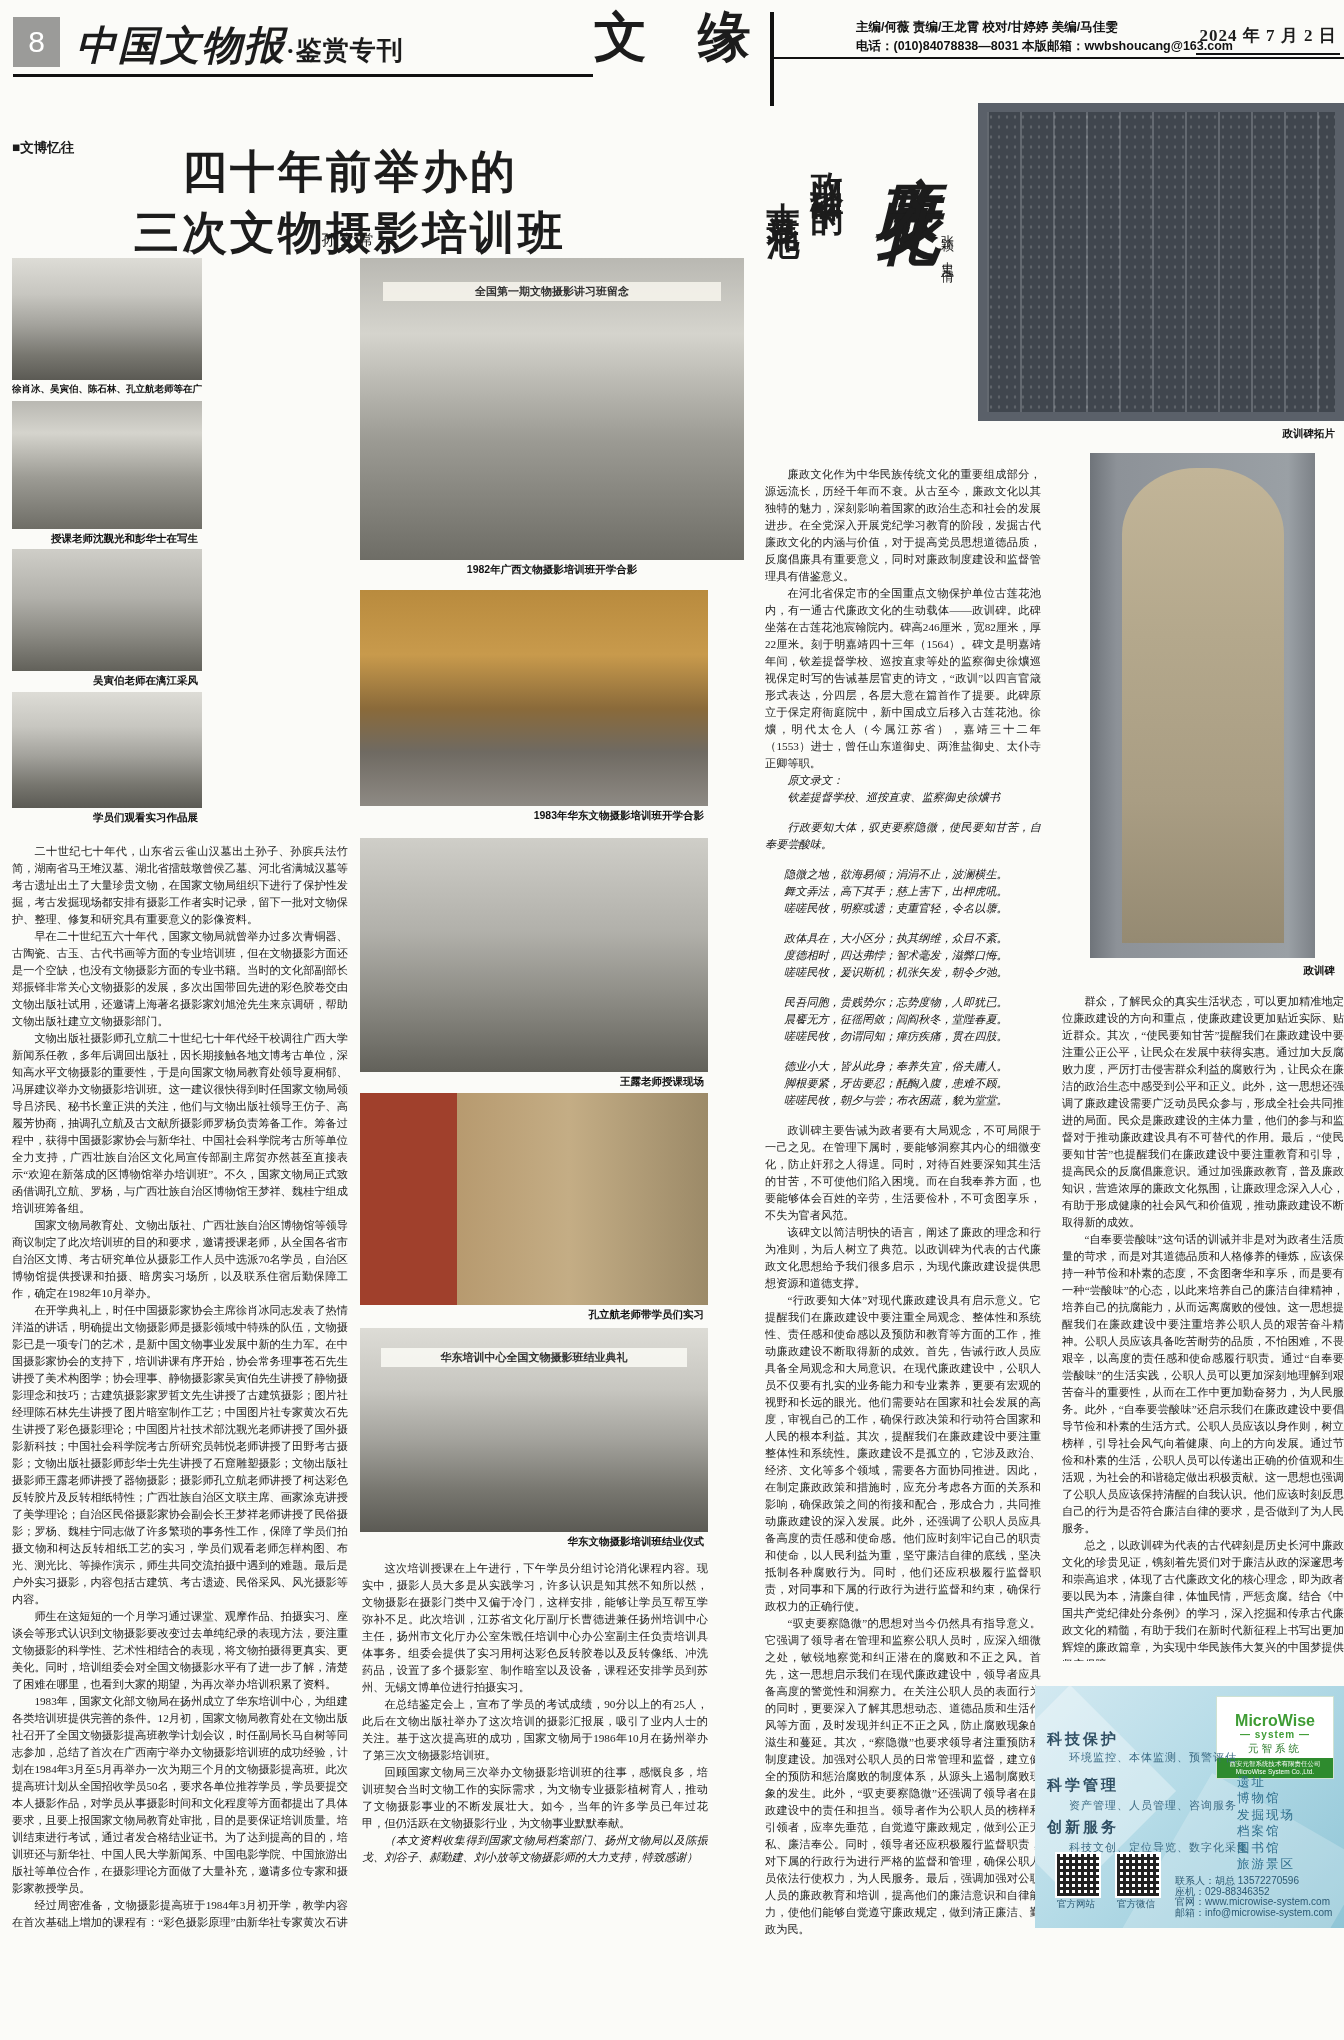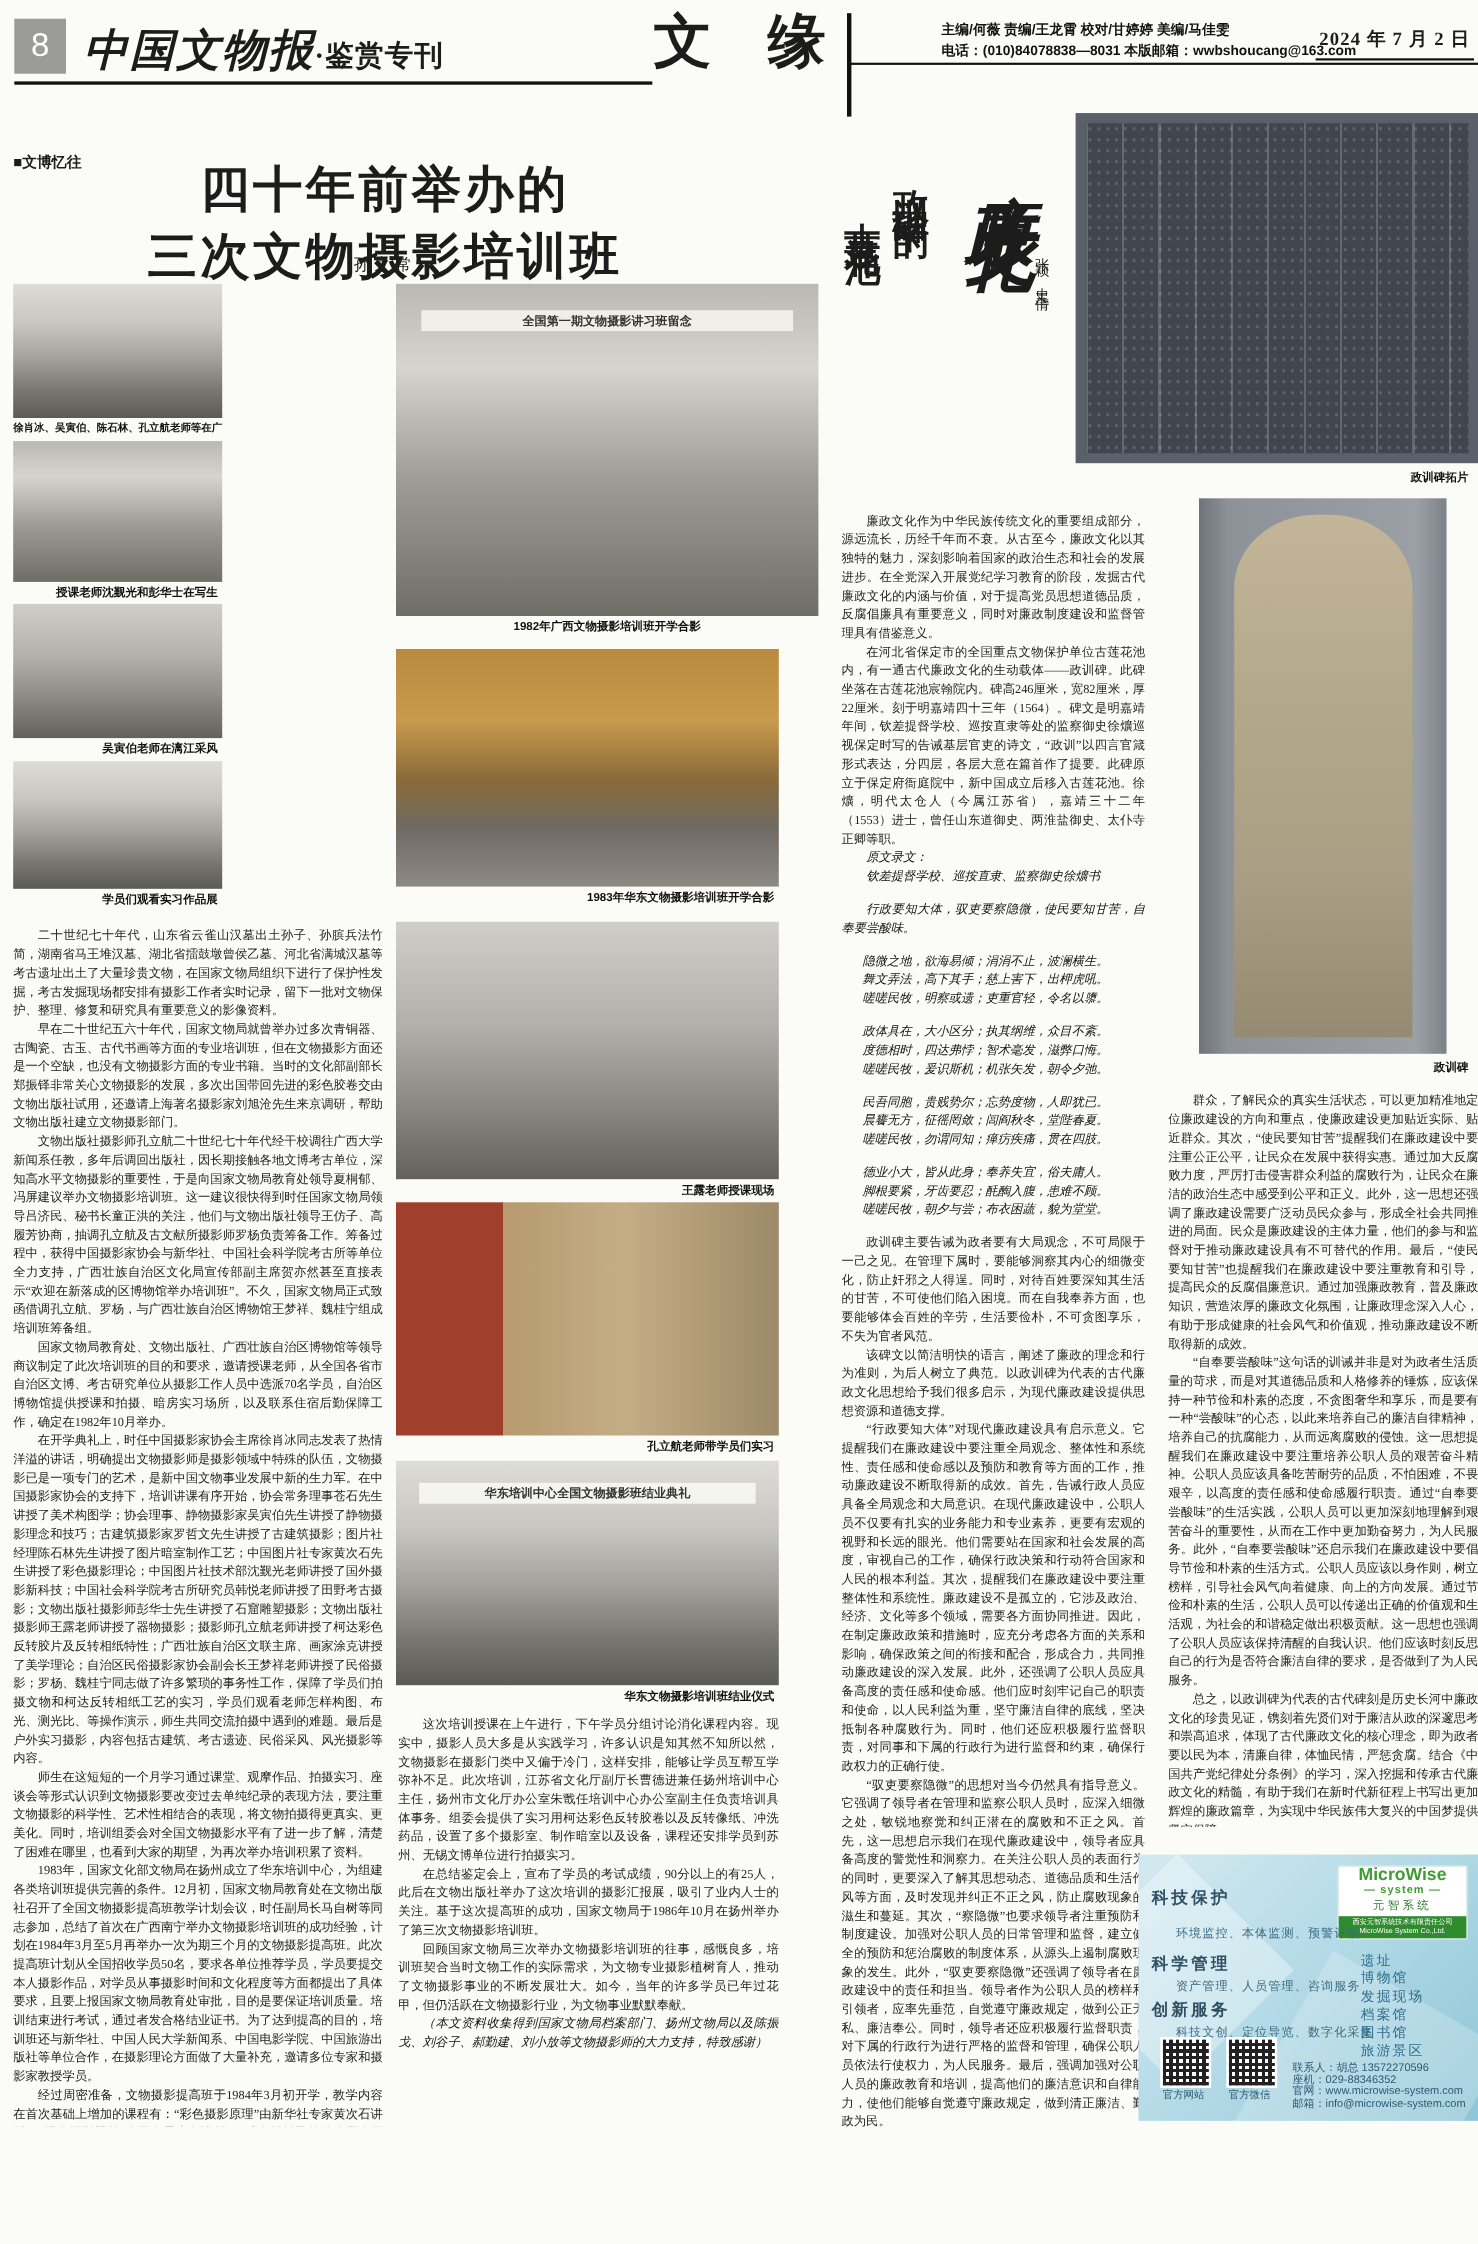--- a/index.html
+++ b/index.html
@@ -68,21 +68,21 @@
   
   #ad{left:1035px;top:1686px;width:309px;height:242px;overflow:hidden;
       background:linear-gradient(135deg,#d3e9f1 0%,#b5dbe7 45%,#8fc5d6 100%);
       font-family:"Liberation Sans",sans-serif;}
   .ad-tri{position:absolute;background:rgba(255,255,255,0.35);}
   #tri1{left:-40px;top:30px;width:150px;height:150px;transform:rotate(45deg);}
   #tri2{left:120px;top:120px;width:180px;height:180px;transform:rotate(30deg);background:rgba(255,255,255,0.22);}
   .svc-title{position:absolute;left:12px;font-size:15px;font-weight:700;color:#2f4f63;letter-spacing:3px;}
   .svc-detail{position:absolute;left:34px;font-size:11px;color:#3c6b84;letter-spacing:1px;white-space:nowrap;}
   #adlogo{position:absolute;right:10px;top:10px;width:116px;background:#fff;border:1px solid #cfe2d2;
-          text-align:center;padding-top:0;}
+          text-align:center;padding-top:16px;}
   #adlogo .l1{color:#3f9c35;font-weight:900;font-size:16px;line-height:16px;}
   #adlogo .l2{color:#3f9c35;font-weight:700;font-size:10px;line-height:12px;letter-spacing:1px;}
   #adlogo .l3{color:#2f7d2f;font-size:10.5px;letter-spacing:3px;line-height:14px;}
   #adlogo .bar{background:#2e8b2e;color:#fff;font-size:6.5px;line-height:8px;padding:2px 1px;margin-top:3px;}
   #venues{position:absolute;left:202px;top:88px;font-size:12.5px;color:#2f6e8c;line-height:16.4px;letter-spacing:2px;}
   .qr{position:absolute;top:166px;width:42px;height:42px;border:2px solid #fff;background-color:#fff;
       background-image:repeating-linear-gradient(0deg,#222 0 3px,transparent 3px 6px),
                        repeating-linear-gradient(90deg,#222 0 3px,#fff 3px 6px);}
   #qr1{left:20px;} #qr2{left:80px;}
   .qrlabel{position:absolute;top:212px;width:46px;text-align:center;font-size:9.5px;color:#2c5a74;}
@@ -217,21 +217,21 @@
     <div class="ad-tri" id="tri2"></div>
     <div id="adlogo">
       <div class="l1">MicroWise</div>
       <div class="l2">— system —</div>
       <div class="l3">元智系统</div>
       <div class="bar">
         <div>西安元智系统技术有限责任公司</div>
         <div>MicroWise System Co.,Ltd.</div>
       </div>
     </div>
-    <div class="svc-title" style="top:30px;font-family:Liberation Serif, serif;">科技保护</div>
+    <div class="svc-title" style="top:44px;font-family:Liberation Serif, serif;">科技保护</div>
     <div class="svc-detail" style="top:64px;">环境监控、本体监测、预警评估</div>
     <div class="svc-title" style="top:90px;">科学管理</div>
     <div class="svc-detail" style="top:112px;">资产管理、人员管理、咨询服务</div>
     <div class="svc-title" style="top:132px;">创新服务</div>
     <div class="svc-detail" style="top:154px;">科技文创、定位导览、数字化采集</div>
     <div id="venues" style="white-space:pre-line;">遗址
 博物馆
 发掘现场
 档案馆
 图书馆

